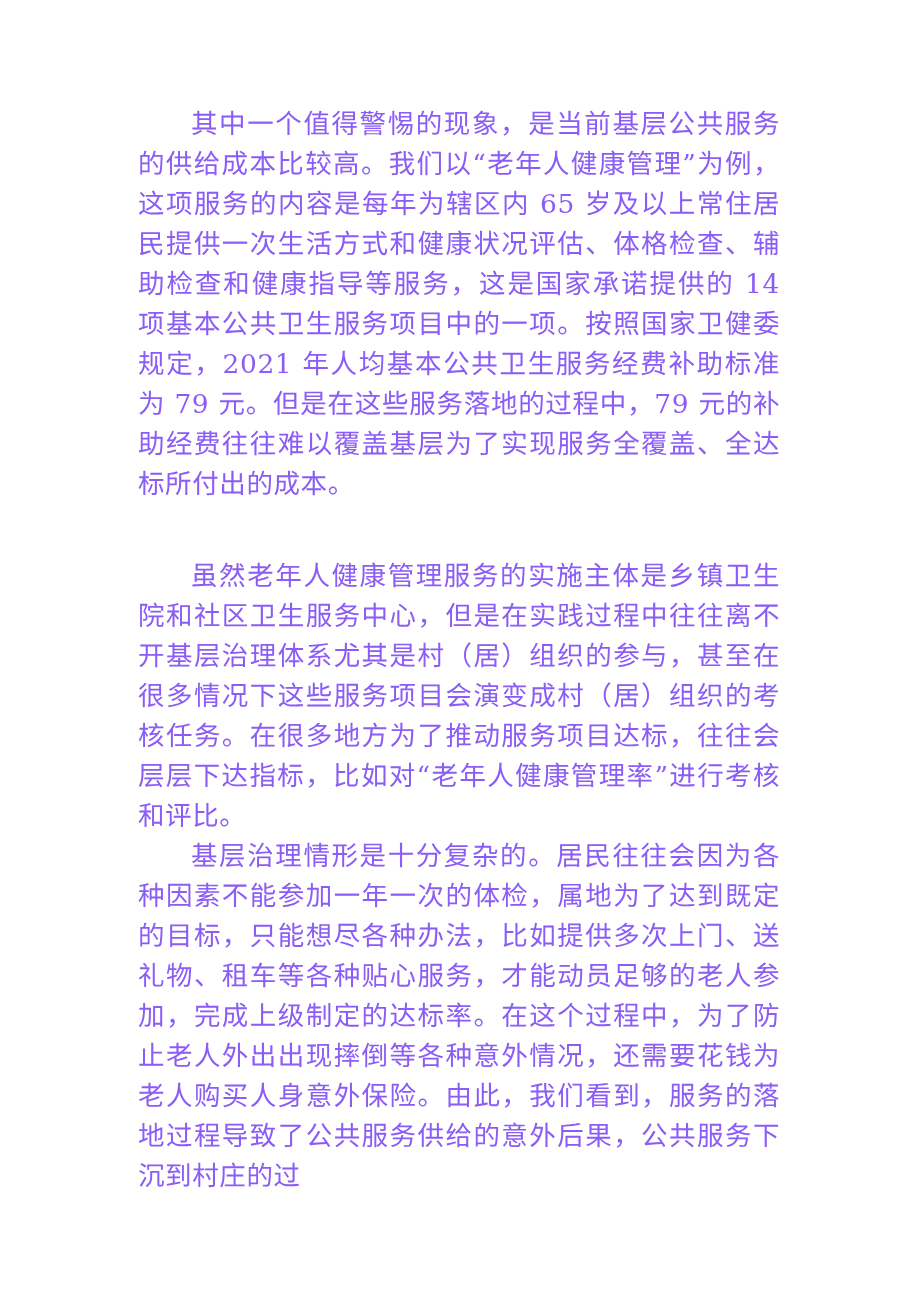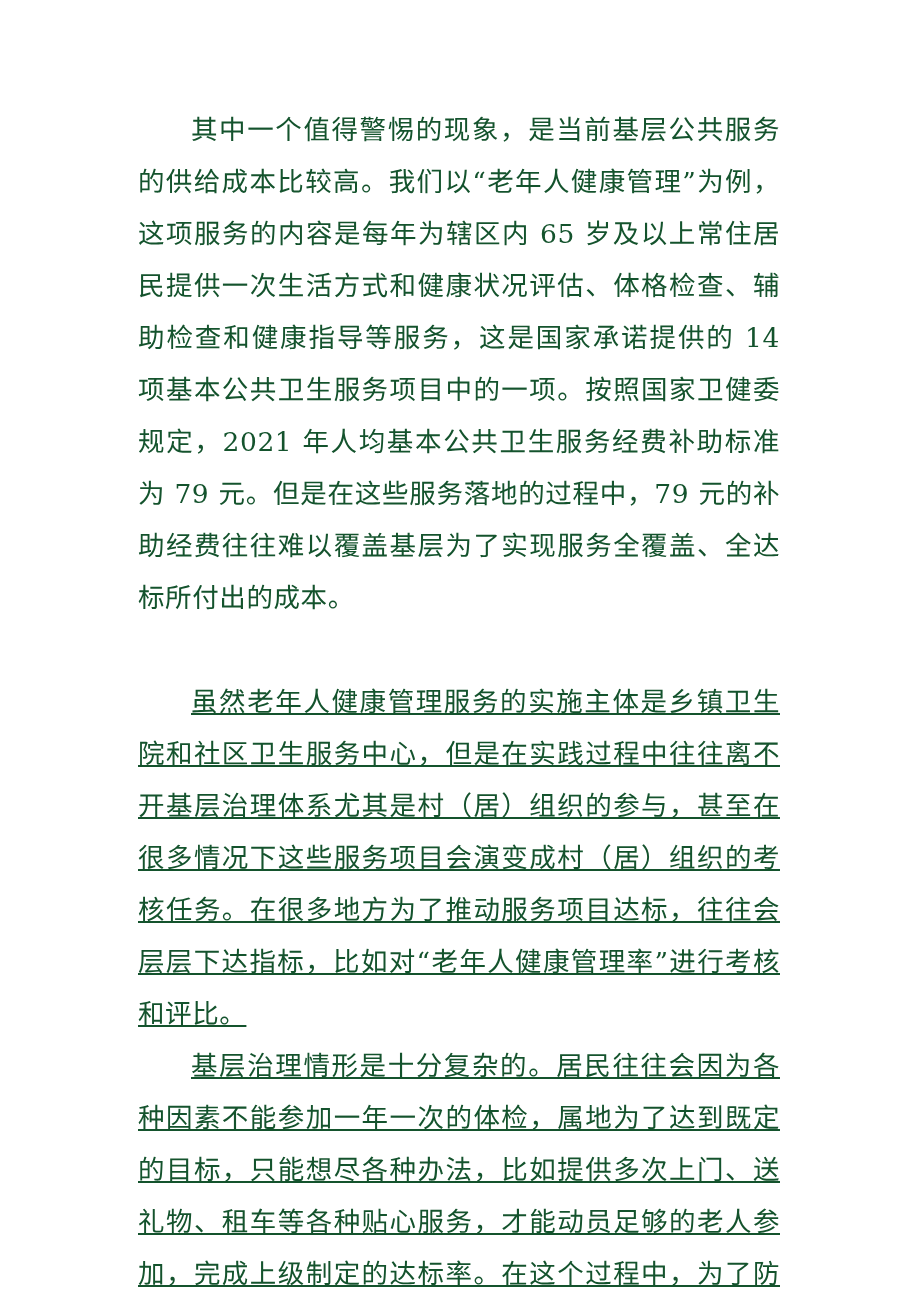--- a/index.html
+++ b/index.html
@@ -26,35 +26,34 @@
     width: 642px;
   }
 
   .para {
     margin: 0;
     text-indent: 2em;
     text-align: justify;
     text-justify: inter-ideograph;
     font-family: "DejaVu Serif", "Liberation Serif", serif;
     font-size: 26.5px;
-    line-height: 52px;
-    color: #14532d;
+    line-height: 40px;
+    color: #8b5cf6;
     letter-spacing: 0.6px;
     word-break: break-all;
     -webkit-font-smoothing: antialiased;
   }
 
   
   .para.gap-after {
     margin-bottom: 52px;
   }
 
   .para.gap-none {
     margin-bottom: 0;
-    text-decoration: underline;
   }
 </style>
 </head>
 <body>
 
 <div class="page">
   <div class="text-column">
 
     <p class="para gap-after">其中一个值得警惕的现象，是当前基层公共服务的供给成本比较高。我们以“老年人健康管理”为例，这项服务的内容是每年为辖区内 65 岁及以上常住居民提供一次生活方式和健康状况评估、体格检查、辅助检查和健康指导等服务，这是国家承诺提供的 14 项基本公共卫生服务项目中的一项。按照国家卫健委规定，2021 年人均基本公共卫生服务经费补助标准为 79 元。但是在这些服务落地的过程中，79 元的补助经费往往难以覆盖基层为了实现服务全覆盖、全达标所付出的成本。</p>
 

